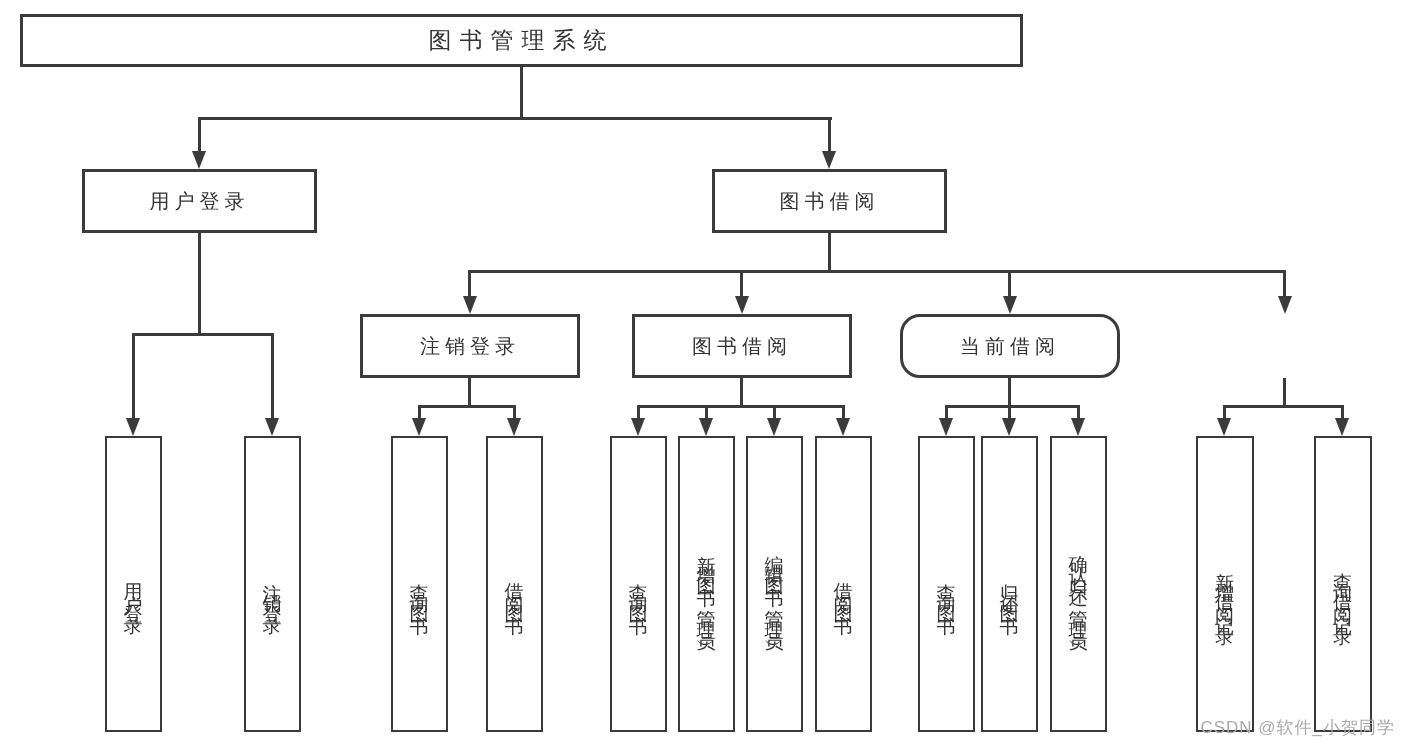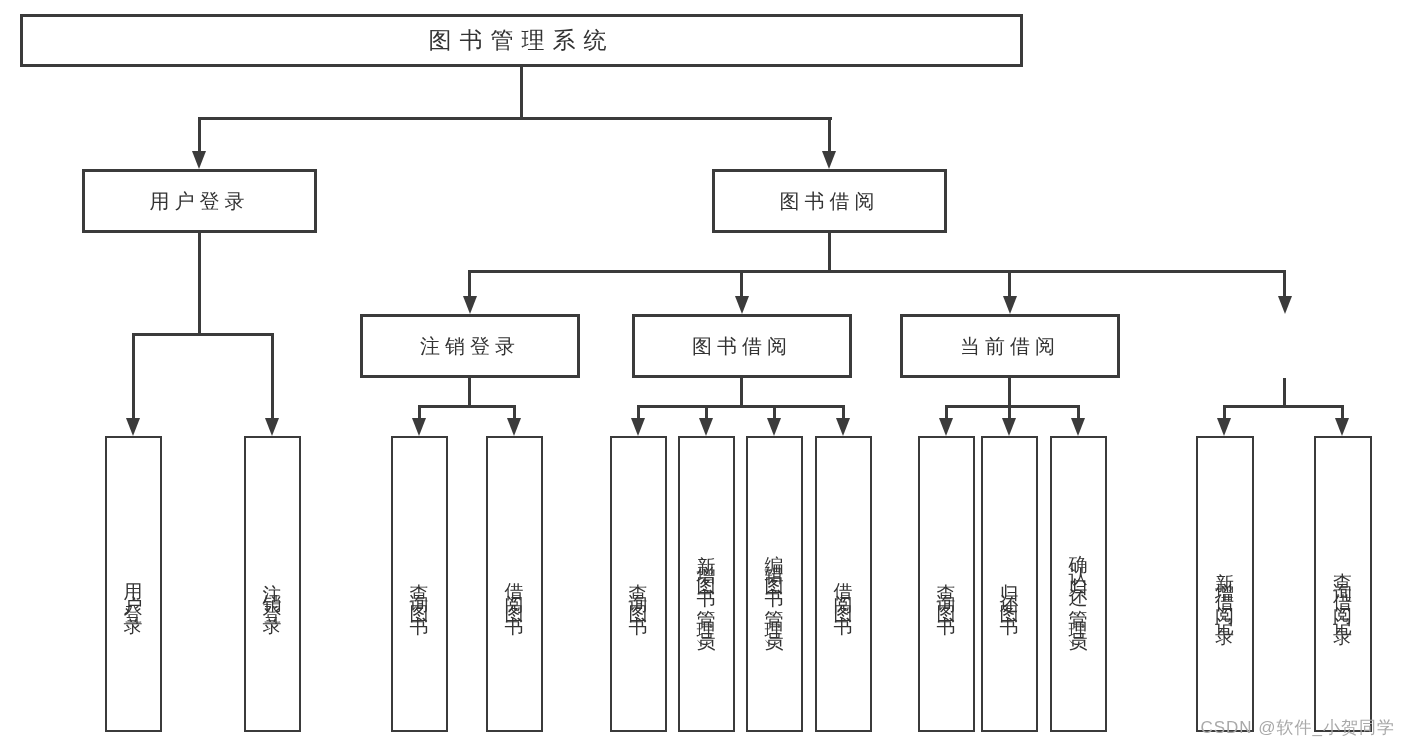--- a/index.html
+++ b/index.html
@@ -71,21 +71,21 @@
   <div class="ah" style="left:1003px;top:296px;"></div>
   <div class="vl" style="left:1283px;top:270px;height:26px;"></div>
   <div class="ah" style="left:1278px;top:296px;"></div>
 
   <div class="node branch" style="left:360px;top:314px;width:220px;height:64px;">
     <span>注销登录</span>
   </div>
   <div class="node branch" style="left:632px;top:314px;width:220px;height:64px;">
     <span>图书借阅</span>
   </div>
-  <div class="node branch" style="left:900px;top:314px;width:220px;height:64px;">
+  <div class="node branch" style="left:900px;top:314px;width:220px;height:64px;border-radius:20px;">
     <span>当前借阅</span>
   </div>
 
   <div class="vl" style="left:468px;top:378px;height:30px;"></div>
   <div class="hl" style="left:418px;top:405px;width:98px;"></div>
   <div class="vl" style="left:418px;top:405px;height:13px;"></div>
   <div class="ah" style="left:412px;top:418px;"></div>
   <div class="vl" style="left:513px;top:405px;height:13px;"></div>
   <div class="ah" style="left:507px;top:418px;"></div>
 

